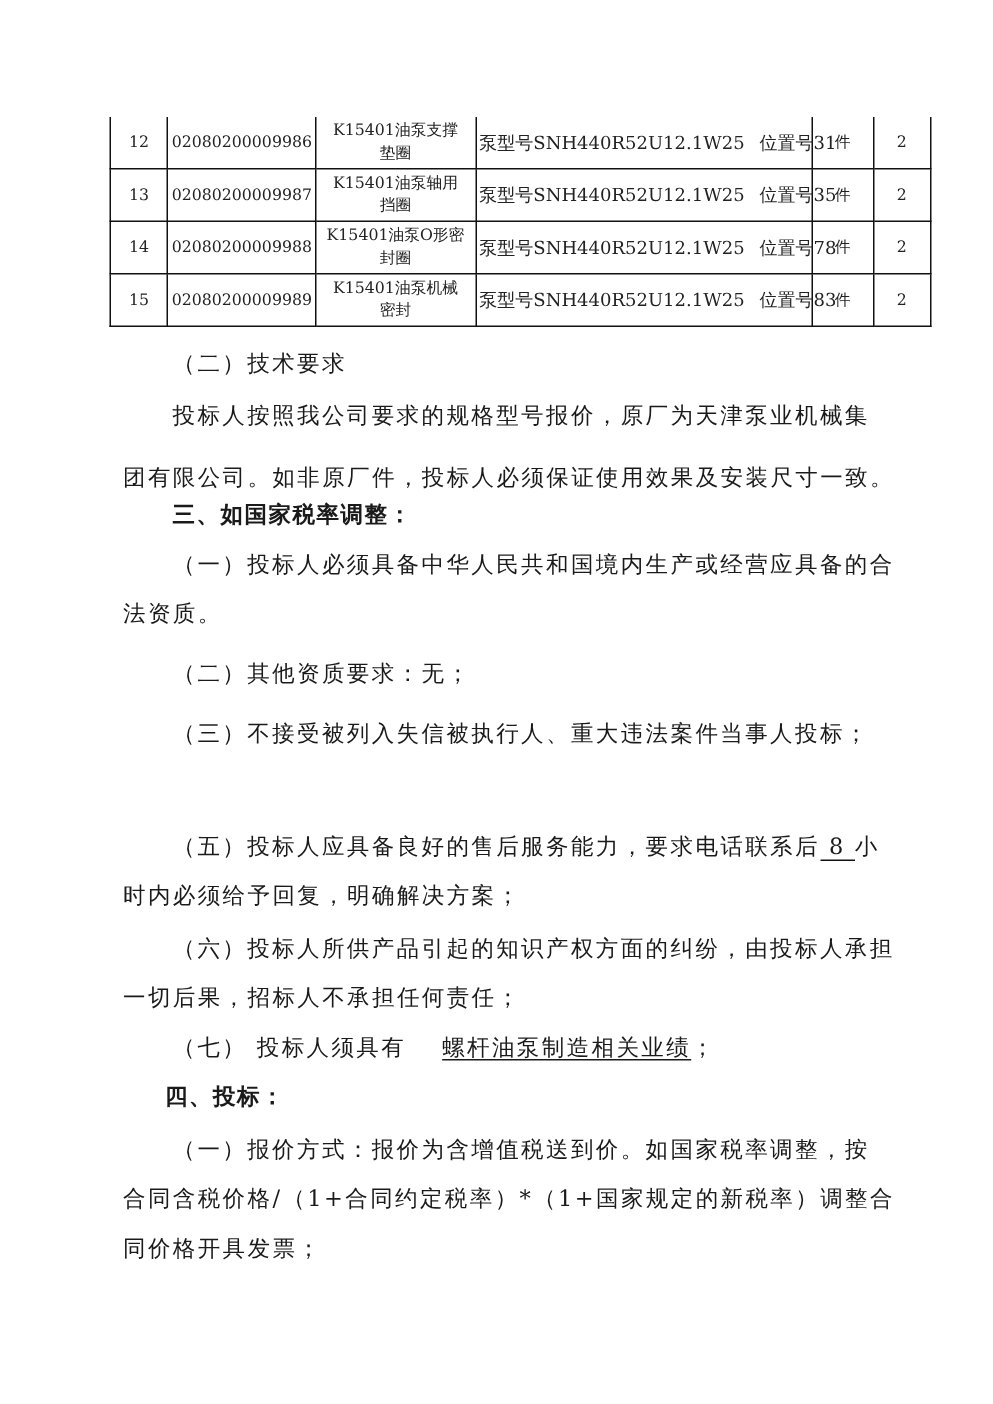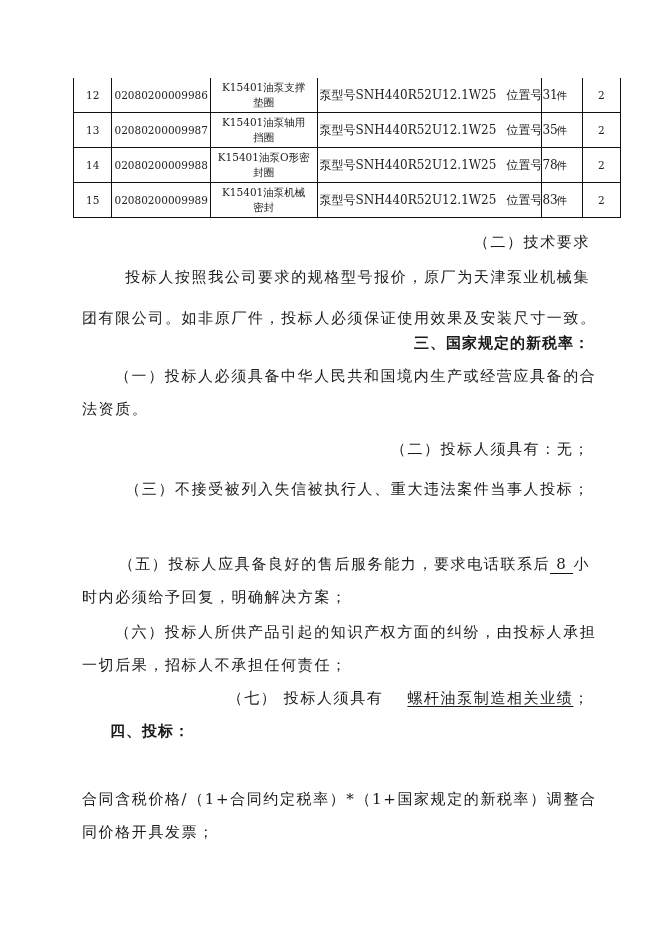--- a/index.html
+++ b/index.html
@@ -29,21 +29,21 @@
   .col-spec { width: 210px; }
   .col-unit { width: 38px; }
   .col-qty { width: 36px; }
   td.spec { white-space: nowrap; font-size: 12px; }
   .spec .pos { margin-left: 10px; }
   .line {
     position: absolute; left: 82px; width: 508px;
     font-size: 15px; letter-spacing: 1.6px; line-height: 20px;
     white-space: nowrap;
   }
-  .indent { left: 115px; width: 475px; text-align: right; }
+  .indent { left: 115px; width: 475px; }
   .bold { font-family: "DejaVu Sans", "Liberation Sans", sans-serif; font-weight: bold; letter-spacing: 1px; }
   .ul { text-decoration: underline; text-underline-offset: 3px; padding-left: 24px; }
   .blank { display: inline-block; padding: 0 6px; border-bottom: 1px solid #111; line-height: 18px; }
 </style>
 </head>
 <body>
 
 <div class="page">
 
   <table class="items">
@@ -88,28 +88,29 @@
       <td>件</td>
       <td>2</td>
     </tr>
   </tbody>
     </table>
 
   <div class="line indent" style="top:232px;">（二）技术要求</div>
   <div class="line indent" style="top:267px;">投标人按照我公司要求的规格型号报价，原厂为天津泵业机械集</div>
   <div class="line" style="top:308px;">团有限公司。如非原厂件，投标人必须保证使用效果及安装尺寸一致。</div>
 
-  <div class="line indent bold" style="top:333px;">三、国家规定的新税率：</div>
+  <div class="line indent bold" style="top:333px;">三、如国家税率调整：</div>
   <div class="line indent" style="top:366px;">（一）投标人必须具备中华人民共和国境内生产或经营应具备的合</div>
   <div class="line" style="top:399px;">法资质。</div>
-  <div class="line indent" style="top:439px;">（二）投标人须具有：无；</div>
+  <div class="line indent" style="top:439px;">（二）其他资质要求：无；</div>
   <div class="line indent" style="top:479px;">（三）不接受被列入失信被执行人、重大违法案件当事人投标；</div>
   <div class="line indent" style="top:554px;"><span>（五）投标人应具备良好的售后服务能力，要求电话联系后</span><span class="blank">8</span><span>小</span></div>
   <div class="line" style="top:587px;">时内必须给予回复，明确解决方案；</div>
   <div class="line indent" style="top:622px;">（六）投标人所供产品引起的知识产权方面的纠纷，由投标人承担</div>
   <div class="line" style="top:655px;">一切后果，招标人不承担任何责任；</div>
   <div class="line indent" style="top:688px;"><span>（七） 投标人须具有</span><span class="ul">螺杆油泵制造相关业绩</span><span>；</span></div>
 
   <div class="line bold" style="top:721px; left:110px;">四、投标：</div>
+  <div class="line indent" style="top:756px;">（一）报价方式：报价为含增值税送到价。如国家税率调整，按</div>
   <div class="line" style="top:789px;">合同含税价格/（1+合同约定税率）*（1+国家规定的新税率）调整合</div>
   <div class="line" style="top:822px;">同价格开具发票；</div>
 
 </div>
 
 </body></html>

